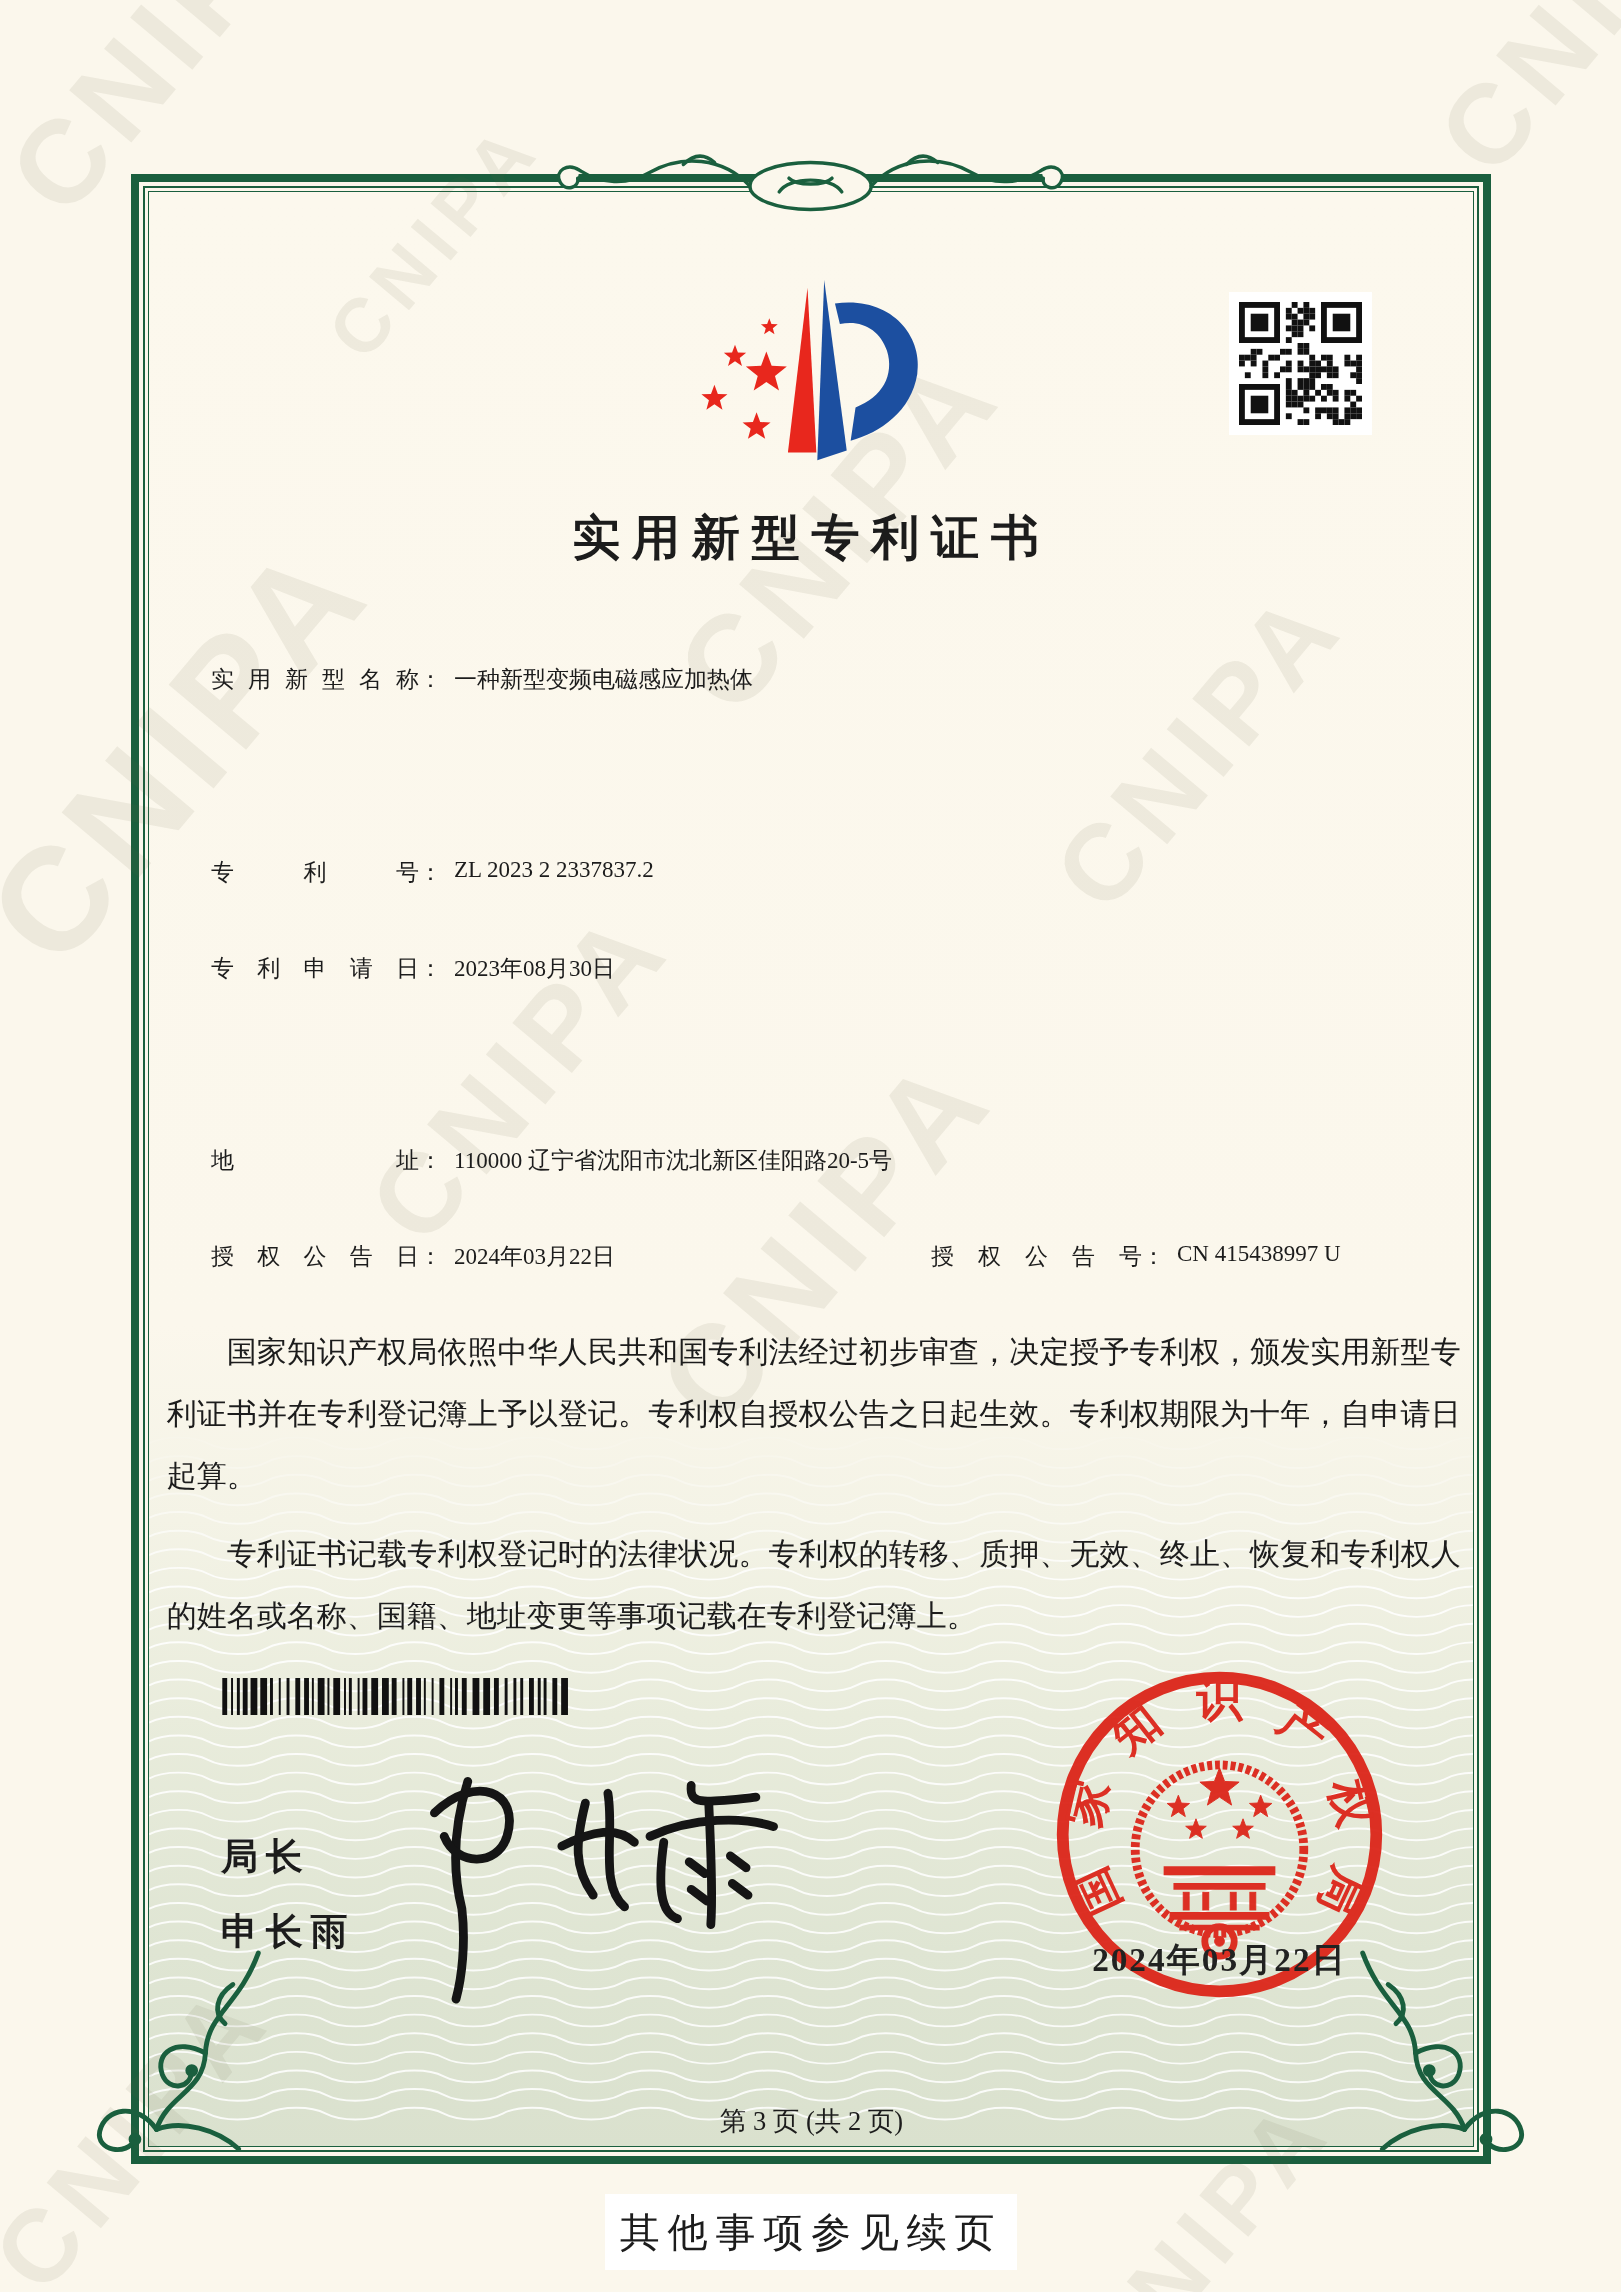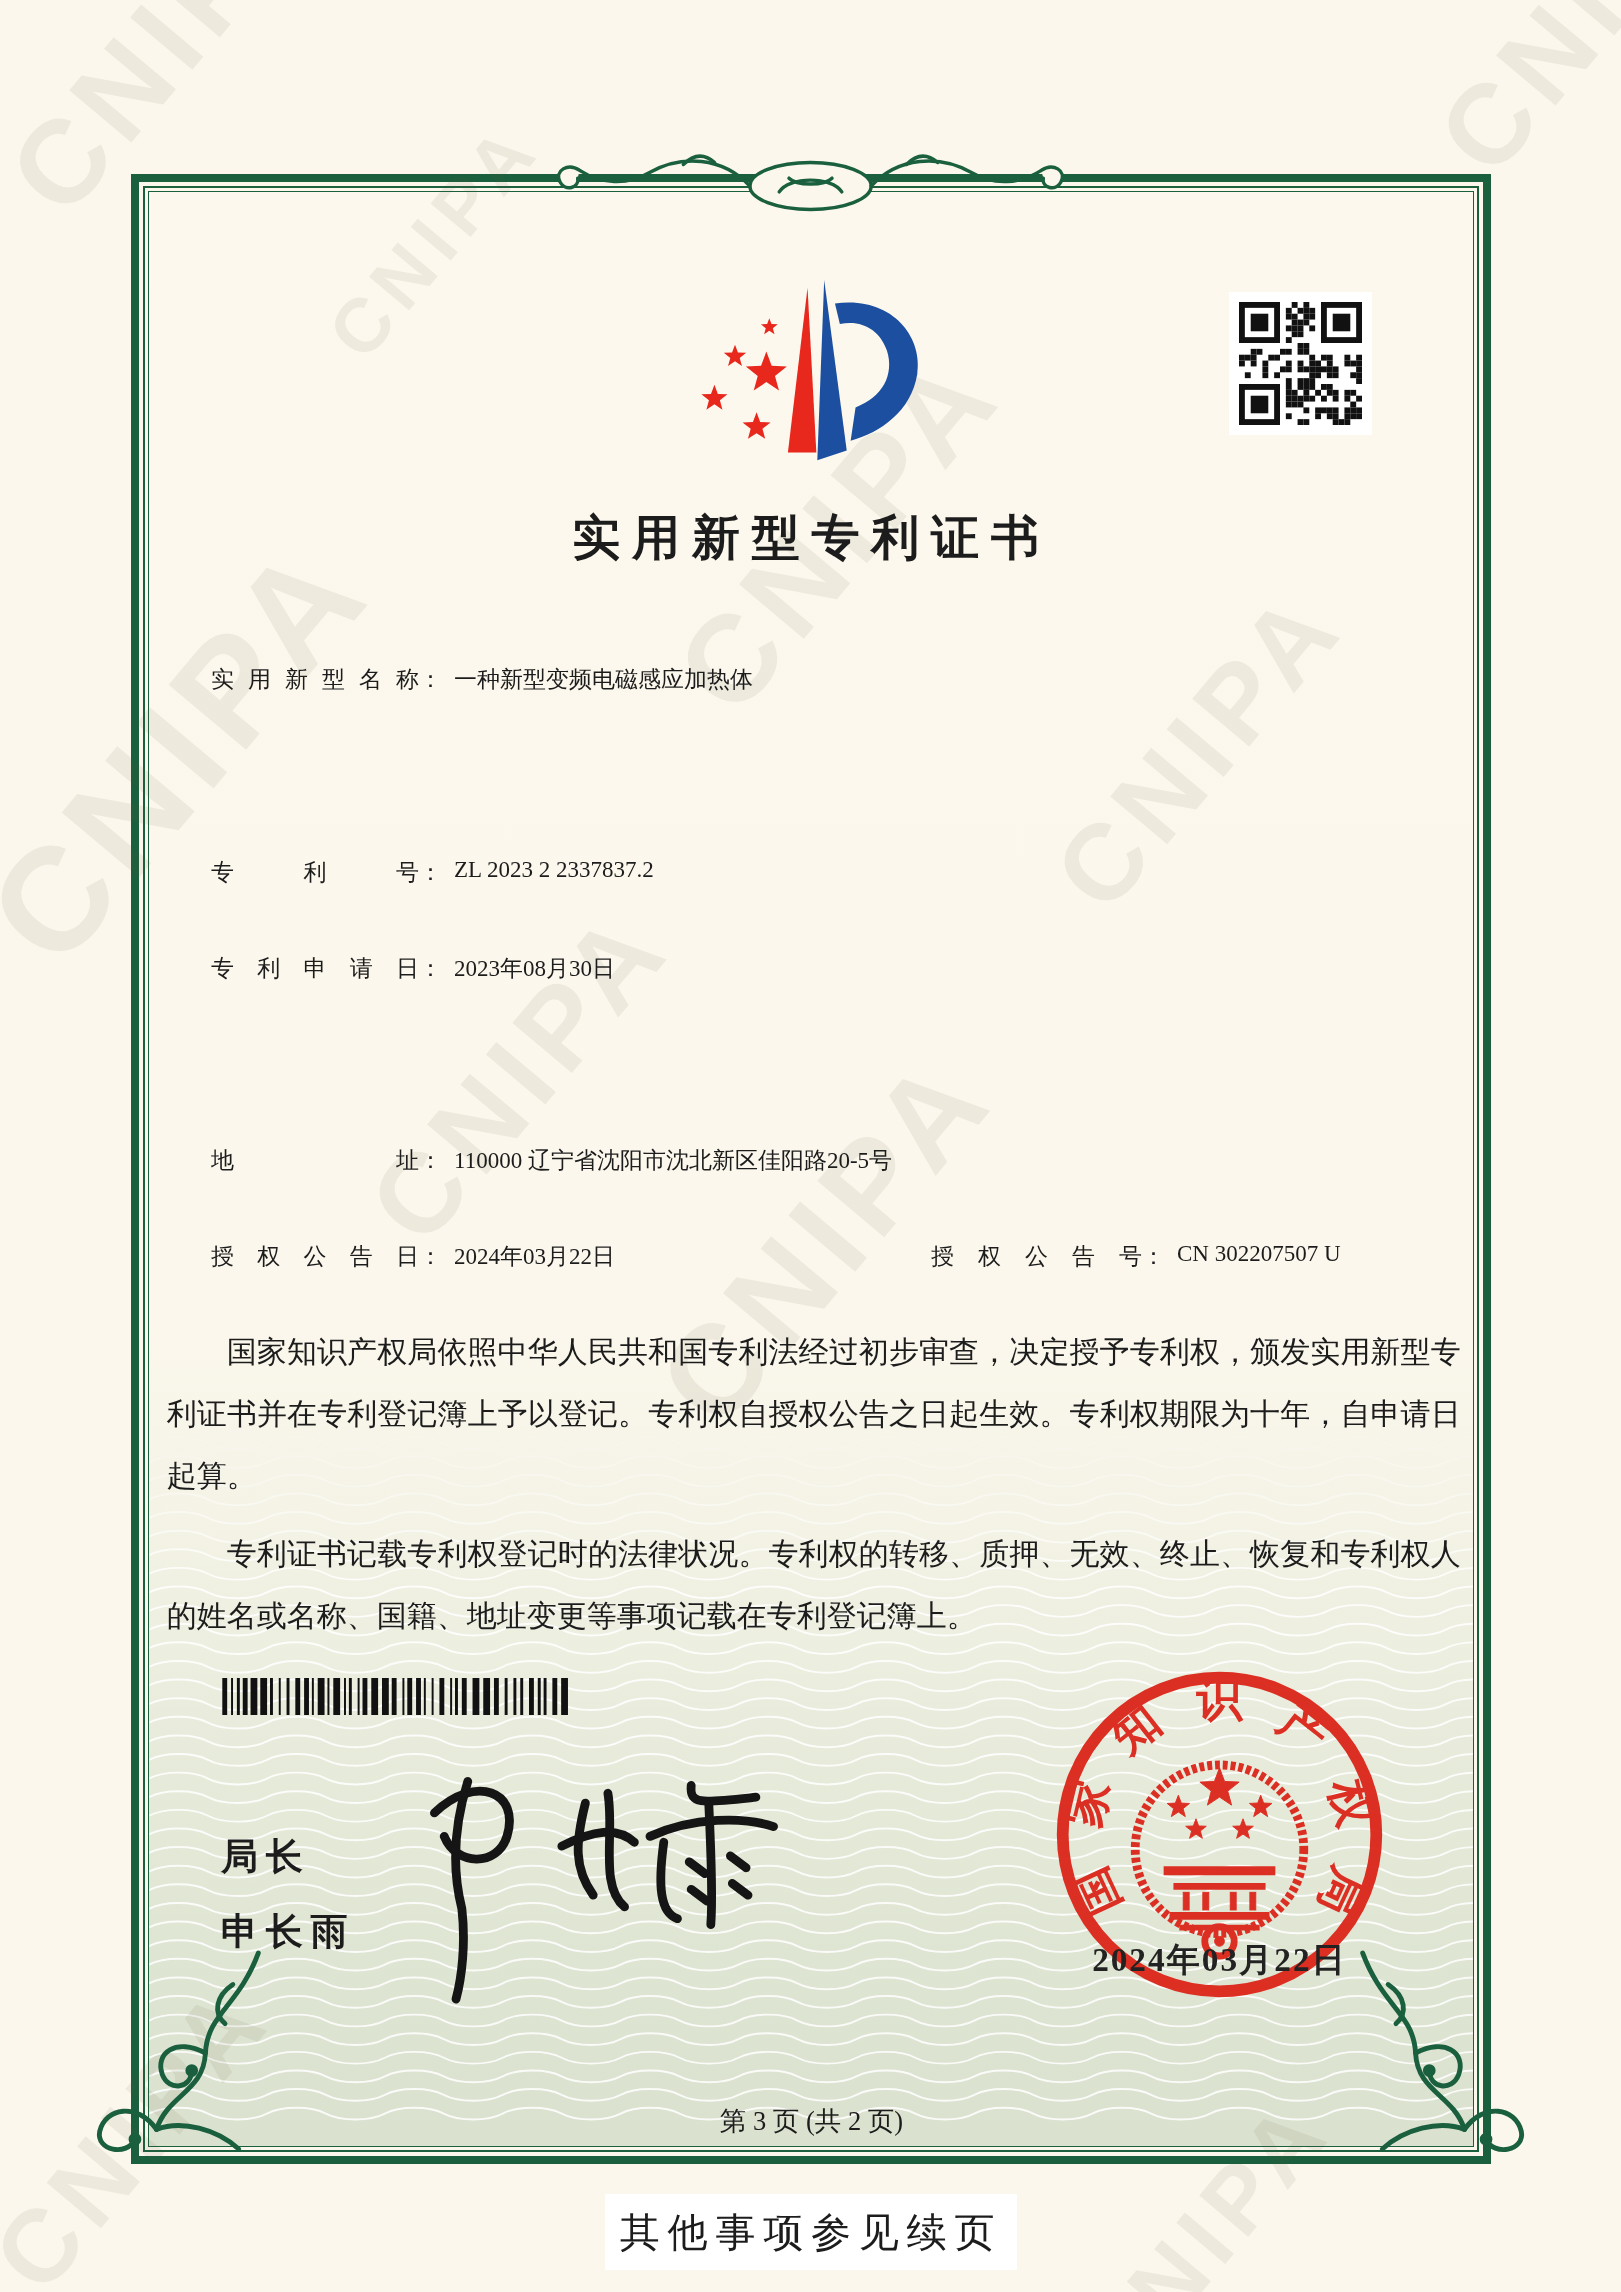--- a/index.html
+++ b/index.html
@@ -287,21 +287,21 @@
     </div>
     <div class="row" style="top:759px">
       <span class="flabel">专利申请日</span><span class="fcolon">：</span><span class="fvalue">2023年08月30日</span>
     </div>
     <div class="row" style="top:951px">
       <span class="flabel">地址</span><span class="fcolon">：</span><span class="fvalue">110000 辽宁省沈阳市沈北新区佳阳路20-5号</span>
     </div>
     <div class="row" style="top:1047px">
       <span class="flabel">授权公告日</span><span class="fcolon">：</span><span class="fvalue">2024年03月22日</span>
       <span class="grp2">
-        <span class="flabel">授权公告号</span><span class="fcolon">：</span><span class="fvalue">CN 302207507 U</span>
+        <span class="flabel">授权公告号</span><span class="fcolon">：</span><span class="fvalue">CN 415438997 U</span>
       </span>
     </div>
 
     <div class="paras">
       <p>国家知识产权局依照中华人民共和国专利法经过初步审查，决定授予专利权，颁发实用新型专利证书并在专利登记簿上予以登记。专利权自授权公告之日起生效。专利权期限为十年，自申请日起算。</p>
       <p>专利证书记载专利权登记时的法律状况。专利权的转移、质押、无效、终止、恢复和专利权人的姓名或名称、国籍、地址变更等事项记载在专利登记簿上。</p>
     </div>
 
     <svg id="barcode" class="barcode-svg" width="358" height="37" viewBox="0 0 365 38">
         <rect x="0" y="0" width="5" height="38" fill="#111"></rect>

